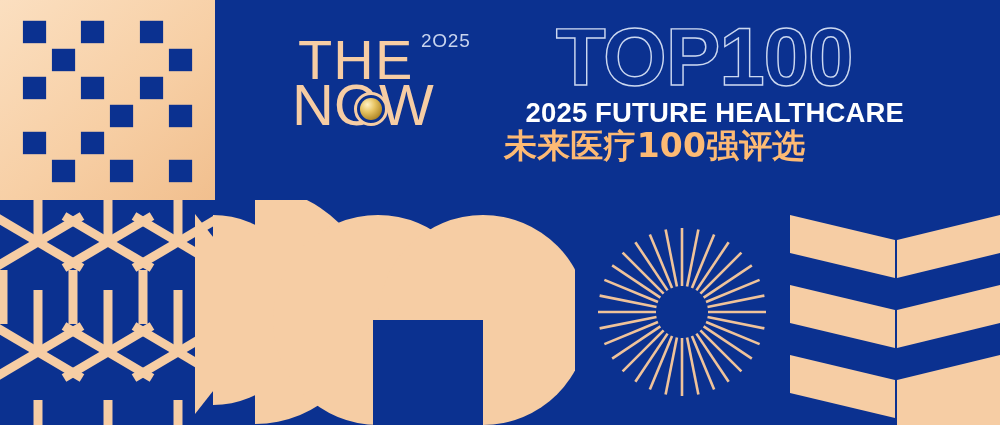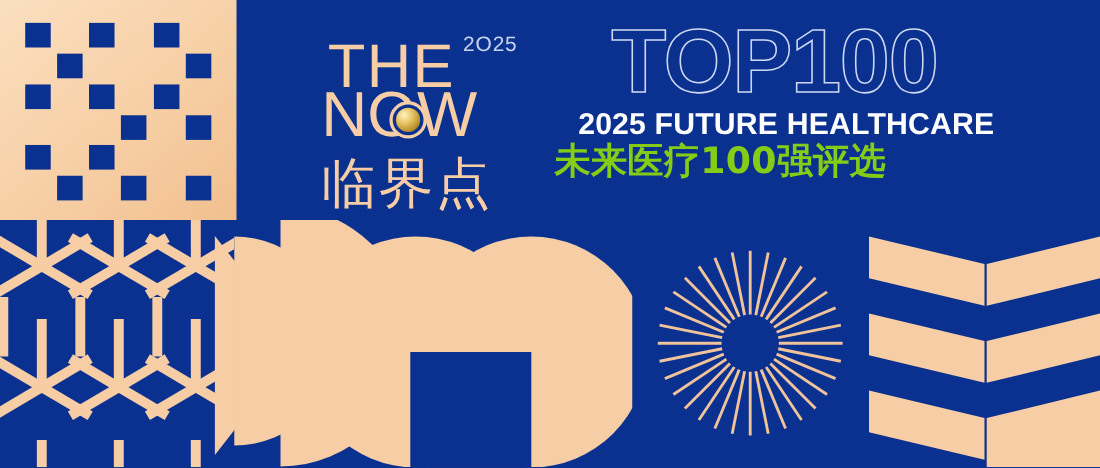--- a/index.html
+++ b/index.html
@@ -51,21 +51,21 @@
   #top100-outline{
     font-size:82px;font-weight:700;letter-spacing:-.015em;line-height:1;
     color:transparent;-webkit-text-stroke:1.4px #ccd8f0;
     text-shadow:0 0 0 transparent;white-space:nowrap;text-align:center;
   }
   .en-line{
     color:#ffffff;font-weight:700;font-size:27.5px;letter-spacing:.005em;
     line-height:1.06;white-space:nowrap;text-align:right;
   }
   #cn-sub{
-    color:#84cc16;font-weight:700;font-size:33px;letter-spacing:.005em;
+    color:#fdba74;font-weight:700;font-size:33px;letter-spacing:.005em;
     line-height:1.12;white-space:nowrap;margin-top:1px;
     font-family:"DejaVu Sans",sans-serif;
   }
 
   
   #bottom-band{position:absolute;left:0;top:200px;width:1000px;height:225px;background:#0b3190;}
 
   #hex-panel{position:absolute;left:0;top:0;width:213px;height:225px;overflow:hidden;}
   #arrow-sliver{position:absolute;left:195px;top:14px;width:24px;height:200px;overflow:hidden;}
 
@@ -121,21 +121,20 @@
       </div>
   </div>
 
   <div id="logo-block">
     <div class="logo-line" id="logo-the">THE</div>
     <div id="logo-year">2O25</div>
     <div class="logo-line" id="logo-now">NOW</div>
     <div id="logo-gold">
         <i></i>
       </div>
-    <div class="logo-line" id="logo-cn">临界点</div>
   </div>
 
   <div id="top100-block">
     <div id="top100-outline">TOP100</div>
     <div class="en-line">2025 FUTURE HEALTHCARE</div>
     <div id="cn-sub">未来医疗100强评选</div>
   </div>
 
   <div id="bottom-band">
 

